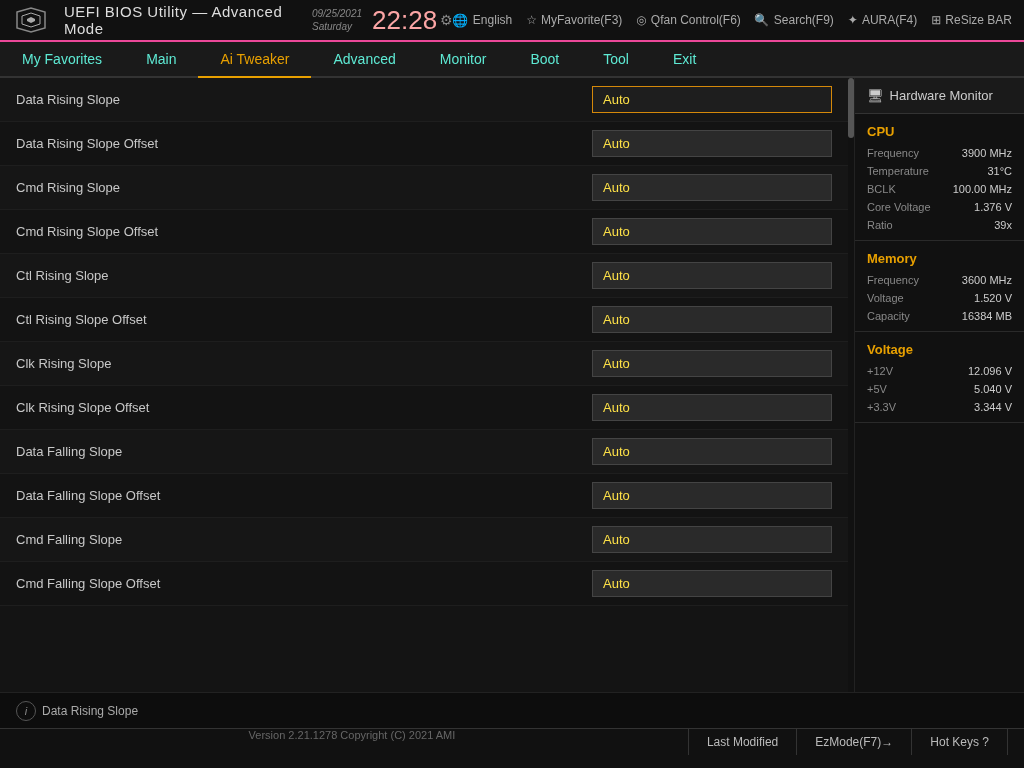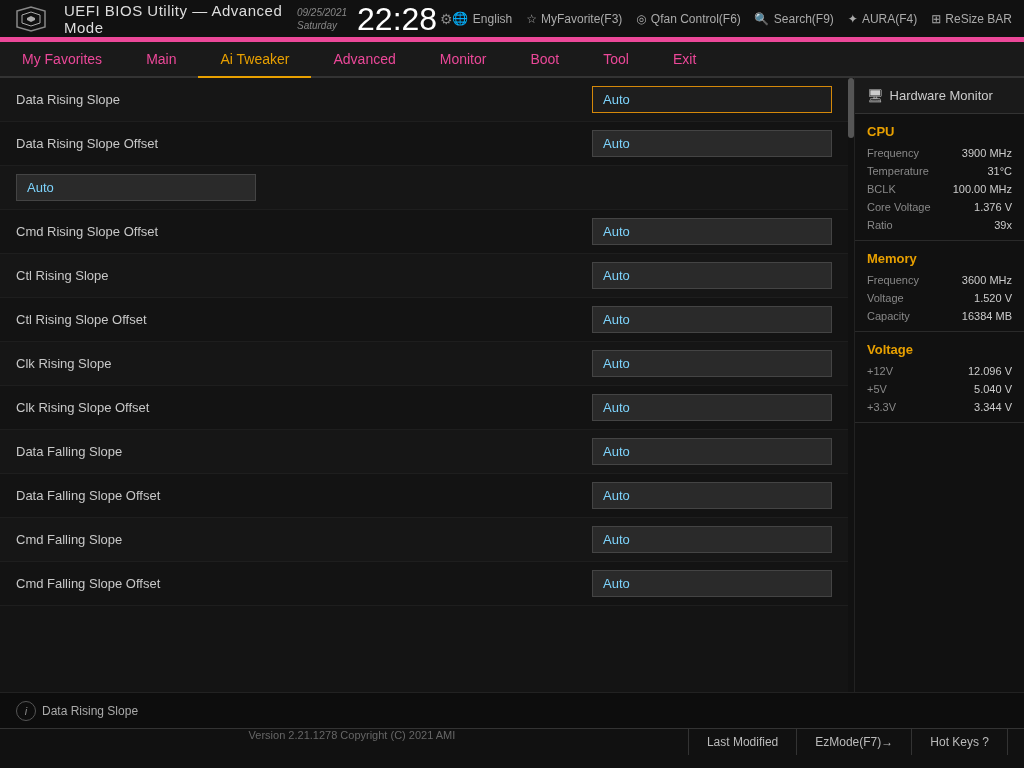--- a/index.html
+++ b/index.html
@@ -13,21 +13,21 @@
       overflow: hidden;
     }
 
     
     .header {
       background: #111;
       display: flex;
       align-items: center;
       padding: 0 12px;
       height: 42px;
-      border-bottom: 5px solid #ec4899;
+      border-bottom: 2px solid #ec4899;
     }
     .logo {
       width: 42px;
       height: 36px;
       margin-right: 10px;
       display: flex;
       align-items: center;
     }
     .logo svg { width: 38px; height: 32px; }
     .bios-title {
@@ -55,39 +55,39 @@
     .datetime-block {
       display: flex;
       flex-direction: column;
       margin-right: 10px;
       font-size: 10px;
       color: #888;
       line-height: 1.3;
       font-style: italic;
     }
     .time-display {
-      font-size: 32px;
+      font-size: 26px;
       font-weight: 300;
-      color: #ffffff;
+      color: #fca5a5;
       line-height: 1;
     }
 
     
     .navbar {
       background: #1a1a1a;
       display: flex;
       align-items: stretch;
       height: 36px;
       border-bottom: 2px solid #333;
     }
     .nav-item {
       padding: 0 22px;
       display: flex;
       align-items: center;
-      color: #ec4899;
+      color: #5eead4;
       cursor: pointer;
       font-size: 14px;
       white-space: nowrap;
       border-bottom: 2px solid transparent;
       margin-bottom: -2px;
     }
     .nav-item.active {
       color: #e8a000;
       border-bottom: 2px solid #e8a000;
     }
@@ -122,21 +122,21 @@
     .setting-row:nth-child(even) { background: #131313; }
     .setting-label {
       flex: 1;
       color: #c8c8c8;
       font-size: 13px;
     }
     .setting-value-box {
       width: 240px;
       background: #2a2a2a;
       border: 1px solid #444;
-      color: #7dd3fc;
+      color: #fde047;
       padding: 5px 10px;
       font-size: 13px;
     }
     .setting-row:first-child .setting-value-box {
       border: 1px solid #d4880a;
       background: #1e1e1e;
     }
 
     
     .scrollbar-divider {
@@ -313,20 +313,21 @@
   <div class="settings-panel" id="settings-list">
       <div class="setting-row">
         <span class="setting-label">Data Rising Slope</span>
         <div class="setting-value-box">Auto</div>
       </div>
       <div class="setting-row">
         <span class="setting-label">Data Rising Slope Offset</span>
         <div class="setting-value-box">Auto</div>
       </div>
       <div class="setting-row">
+        <span class="setting-label">Cmd Rising Slope</span>
         <div class="setting-value-box">Auto</div>
       </div>
       <div class="setting-row">
         <span class="setting-label">Cmd Rising Slope Offset</span>
         <div class="setting-value-box">Auto</div>
       </div>
       <div class="setting-row">
         <span class="setting-label">Ctl Rising Slope</span>
         <div class="setting-value-box">Auto</div>
       </div>

